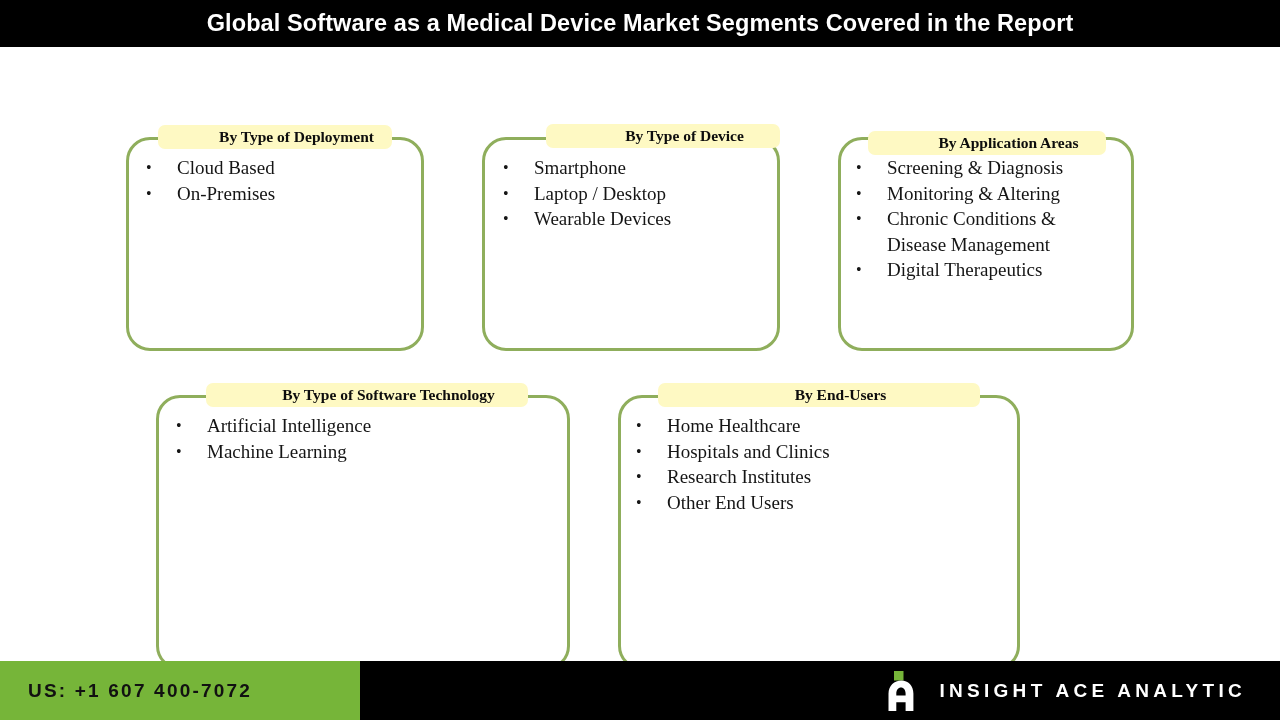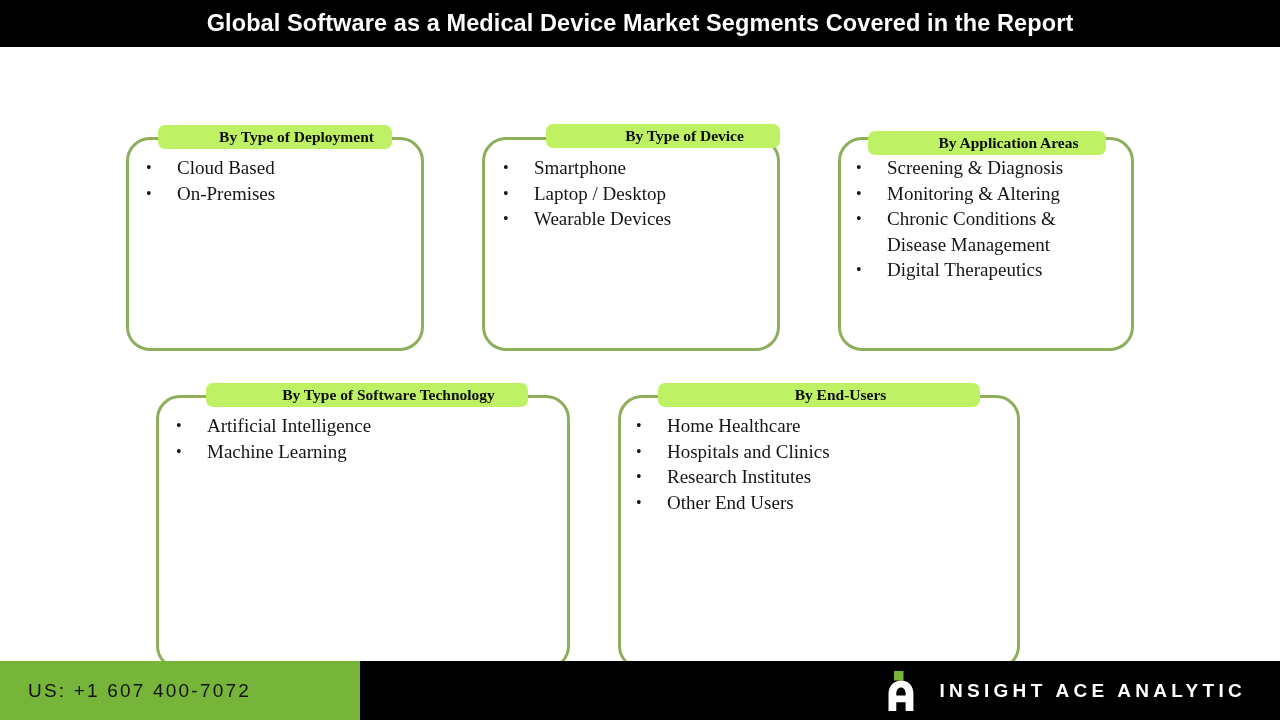--- a/index.html
+++ b/index.html
@@ -51,21 +51,21 @@
     position: absolute;
     box-sizing: border-box;
     border: 3px solid #8fae5c;
     border-radius: 24px;
     background: #ffffff;
   }
 
   .seg-header {
     position: absolute;
     box-sizing: border-box;
-    background: #bef264;
+    background: #fef9c3;
     border-radius: 7px;
     height: 24px;
     display: flex;
     align-items: center;
     justify-content: center;
     color: #0d0d0d;
     font-family: "Liberation Serif", "DejaVu Serif", serif;
     font-weight: bold;
     font-size: 15.5px;
     white-space: nowrap;
@@ -116,21 +116,21 @@
     width: 360px;
     height: 59px;
     background: #76b539;
     display: flex;
     align-items: center;
   }
   #footer-phone-text {
     margin-left: 28px;
     color: #111111;
     font-family: "Liberation Sans", "DejaVu Sans", sans-serif;
-    font-weight: normal;
+    font-weight: bold;
     font-size: 19px;
     letter-spacing: 2.2px;
     white-space: nowrap;
   }
   #brand-block {
     position: absolute;
     right: 34px;
     top: 0;
     height: 59px;
     display: flex;

